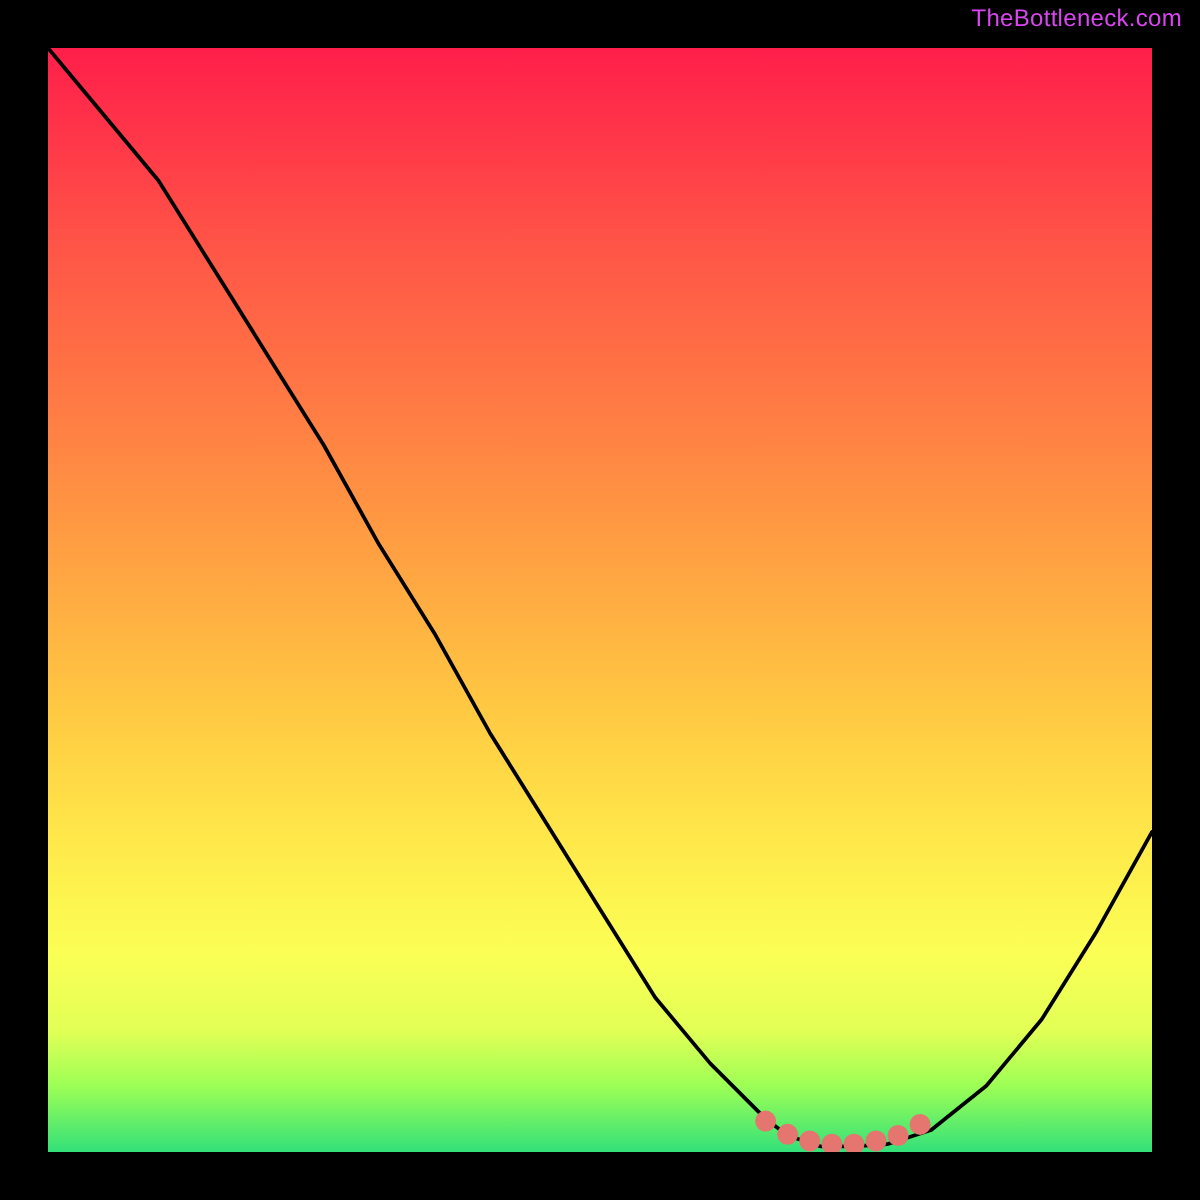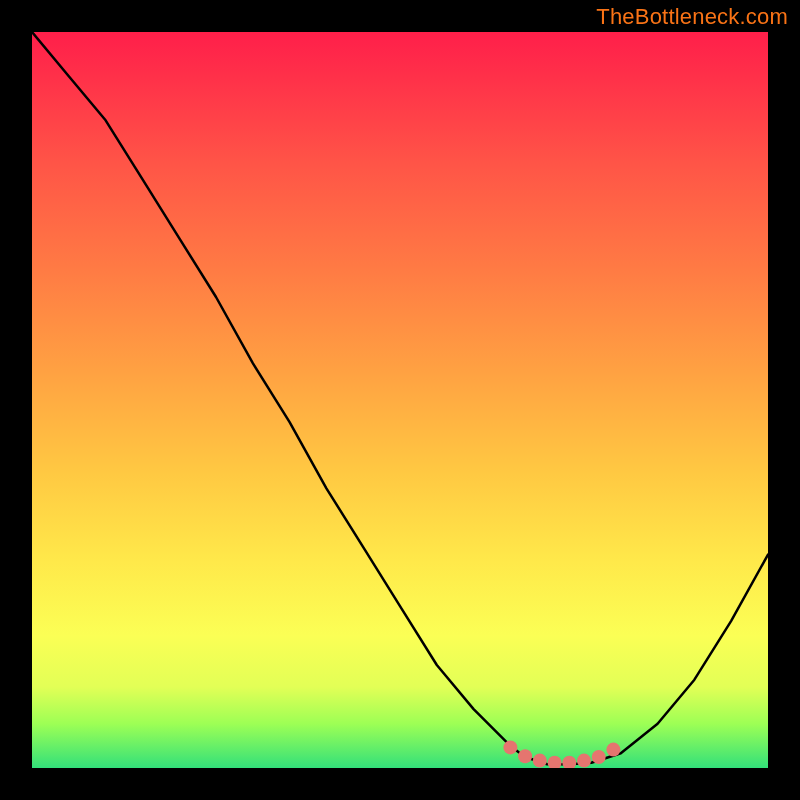--- a/index.html
+++ b/index.html
@@ -43,22 +43,22 @@
     position: absolute;
     left: 0;
     top: 0;
     width: 100%;
     height: 100%;
   }
   .watermark {
     position: absolute;
     top: 4px;
     right: 12px;
-    color: #f97316;
-    font-size: 22px;
+    color: #d946ef;
+    font-size: 16px;
     font-weight: 400;
     letter-spacing: 0.2px;
   }
 </style>
 </head>
 <body>
 
 <div class="frame">
 
   <div class="plot">

